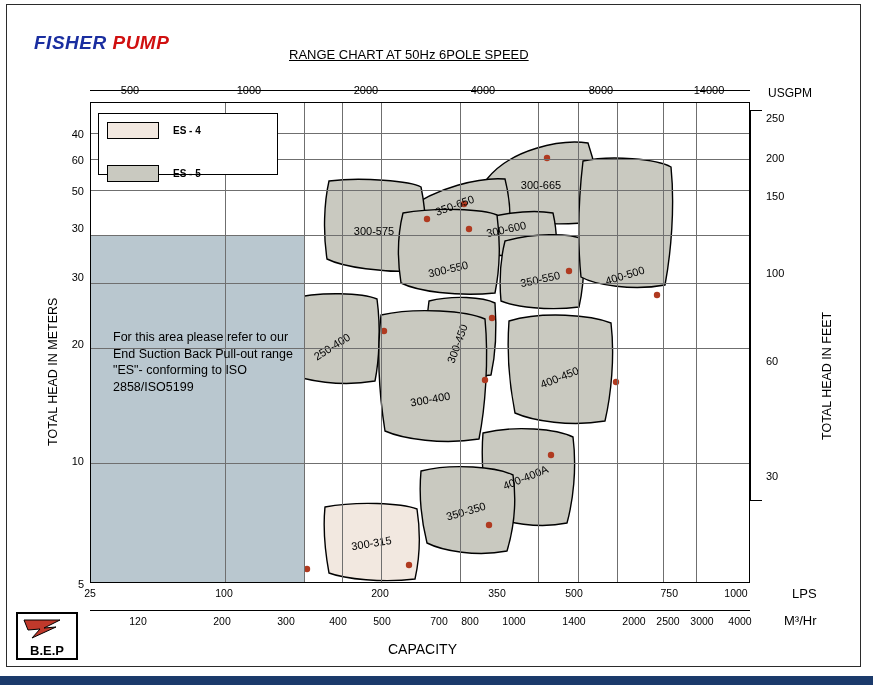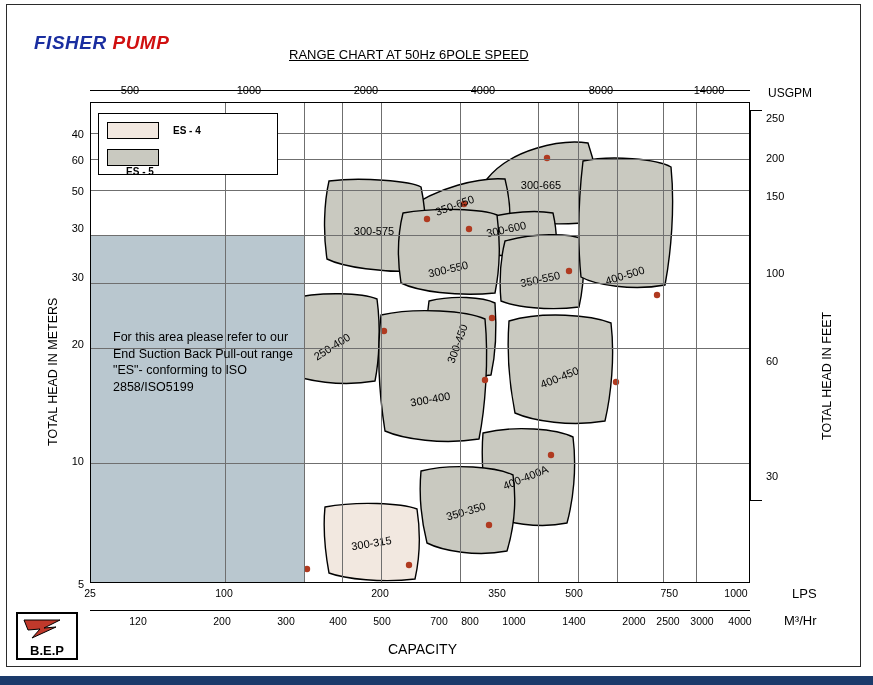--- a/index.html
+++ b/index.html
@@ -190,21 +190,21 @@
       </g>
     </svg>
 
     <div class="areatext">For this area please refer to our End Suction Back Pull-out range "ES"- conforming to ISO 2858/ISO5199</div>
 
     <div class="legend" style="left:7px;top:10px;">
       <div class="row" style="top:8px;">
         <span class="sw" style="background:#f2e8e0;"></span>
         <span class="lb">ES - 4</span>
       </div>
-      <div class="row" style="top:35px;flex-direction:column;">
+      <div class="row" style="top:51px;">
         <span class="sw" style="background:#c9c9c0;"></span>
         <span class="lb">ES - 5</span>
       </div>
     </div>
   </div>
 
   <div>
     <div class="axlab small" style="left:78px;top:587px;width:24px;">25</div>
     <div class="axlab small" style="left:212px;top:587px;width:24px;">100</div>
     <div class="axlab small" style="left:368px;top:587px;width:24px;">200</div>

